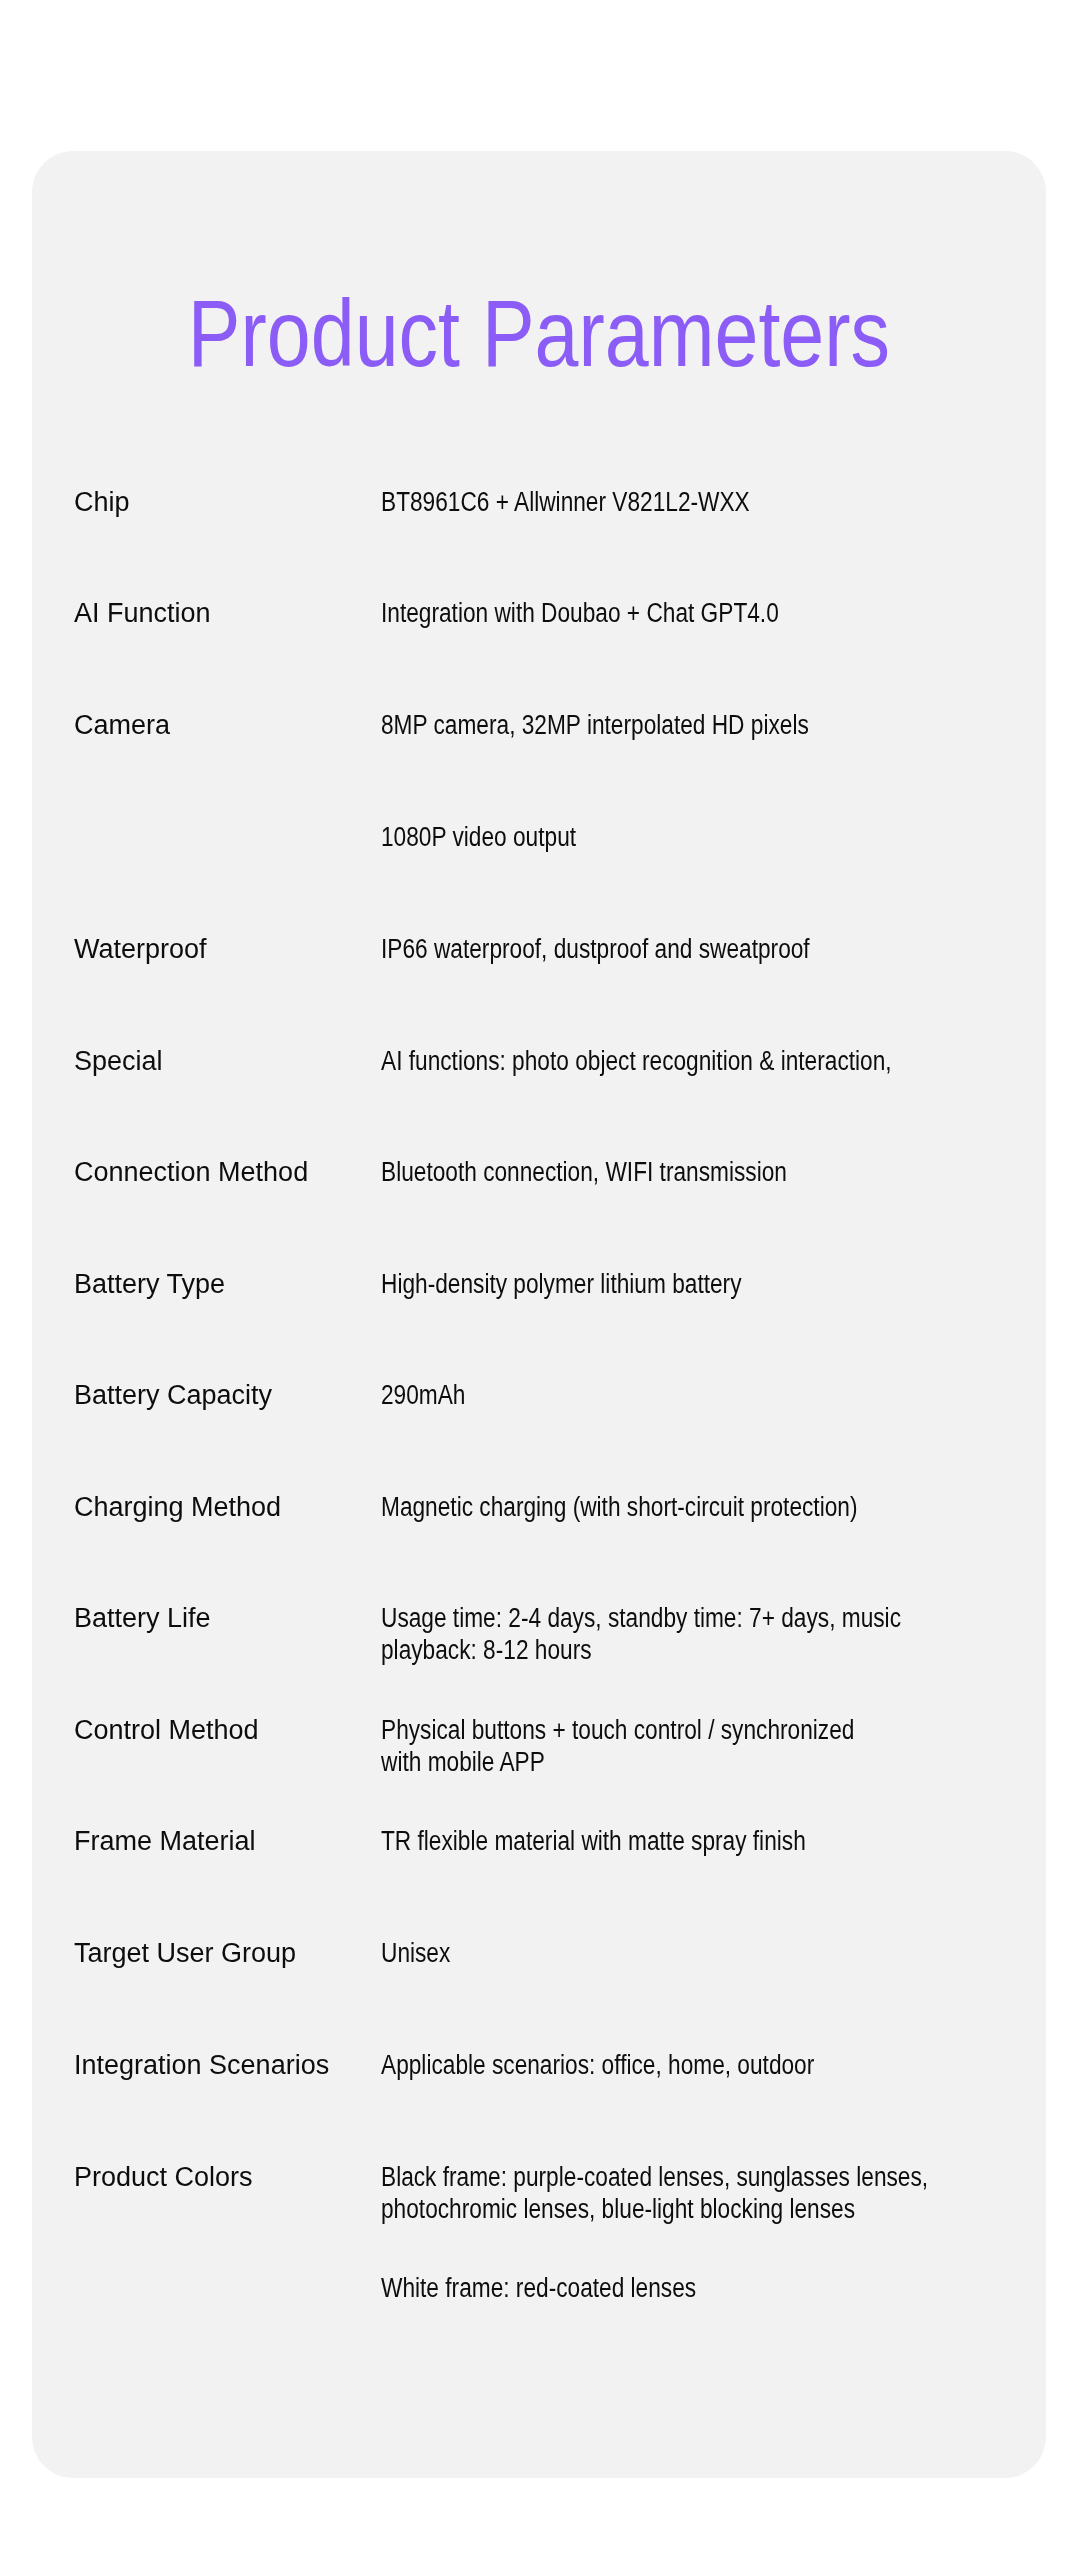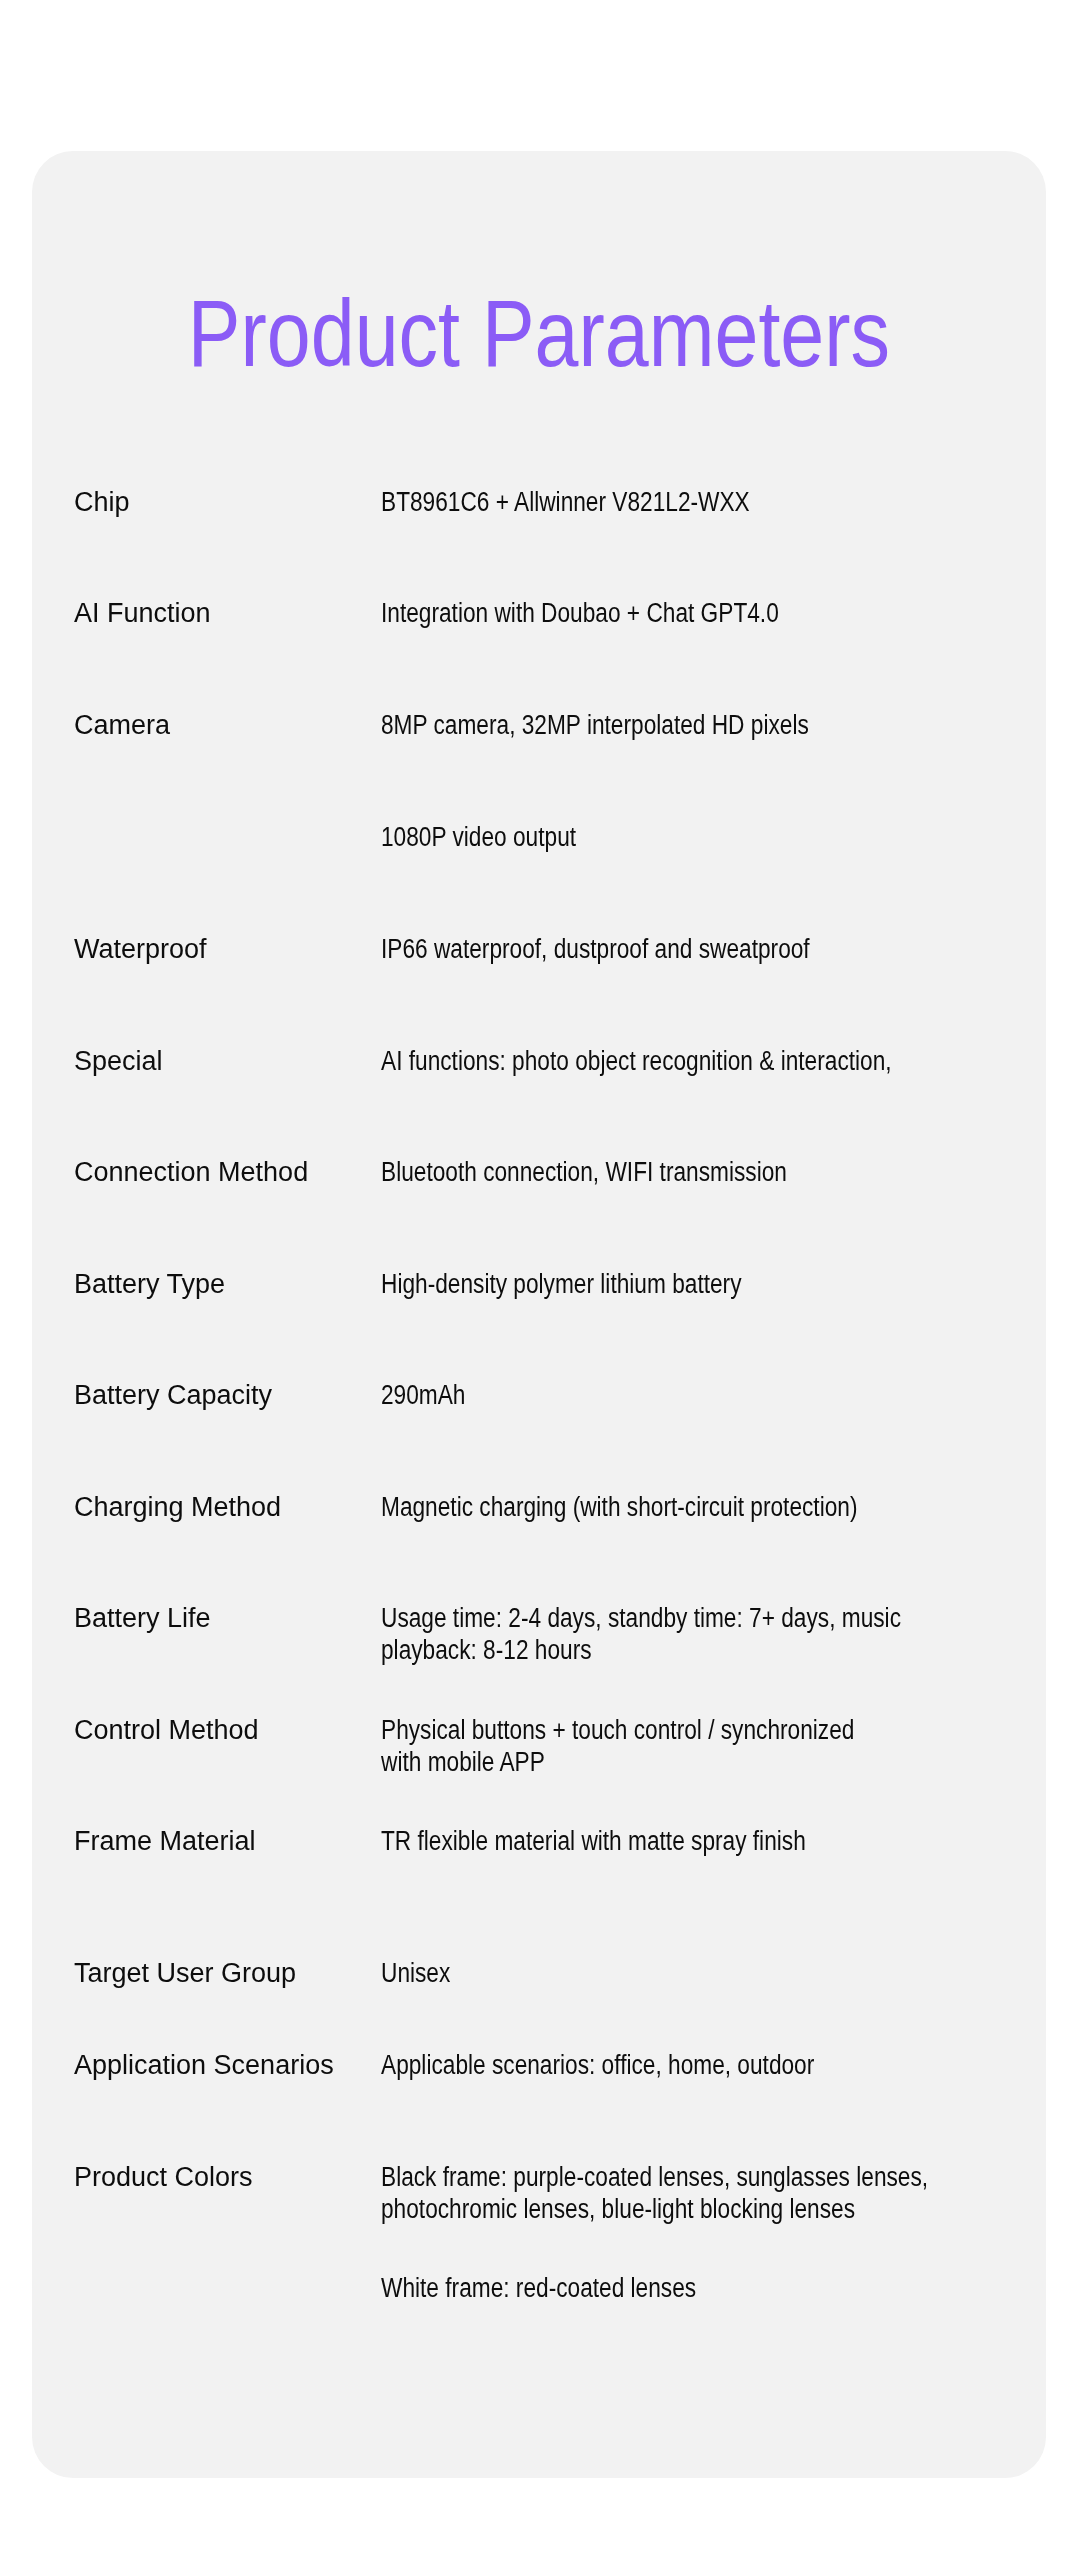--- a/index.html
+++ b/index.html
@@ -154,28 +154,28 @@
           <div class="spec-line"><span>Physical buttons + touch control / synchronized</span></div>
           <div class="spec-line"><span>with mobile APP</span></div>
         </div>
       </div>
       <div class="spec-row" style="top: 1674px;">
         <div class="spec-label">Frame Material</div>
         <div class="spec-value">
           <div class="spec-line"><span>TR flexible material with matte spray finish</span></div>
         </div>
       </div>
-      <div class="spec-row" style="top: 1786px; margin-top: 20px;">
+      <div class="spec-row" style="top: 1786px;">
         <div class="spec-label">Target User Group</div>
         <div class="spec-value">
           <div class="spec-line"><span>Unisex</span></div>
         </div>
       </div>
       <div class="spec-row" style="top: 1898px;">
-        <div class="spec-label">Application Scenarios</div>
+        <div class="spec-label">Integration Scenarios</div>
         <div class="spec-value">
           <div class="spec-line"><span>Applicable scenarios: office, home, outdoor</span></div>
         </div>
       </div>
       <div class="spec-row" style="top: 2010px;">
         <div class="spec-label">Product Colors</div>
         <div class="spec-value">
           <div class="spec-line"><span>Black frame: purple-coated lenses, sunglasses lenses,</span></div>
           <div class="spec-line"><span>photochromic lenses, blue-light blocking lenses</span></div>
         </div>

